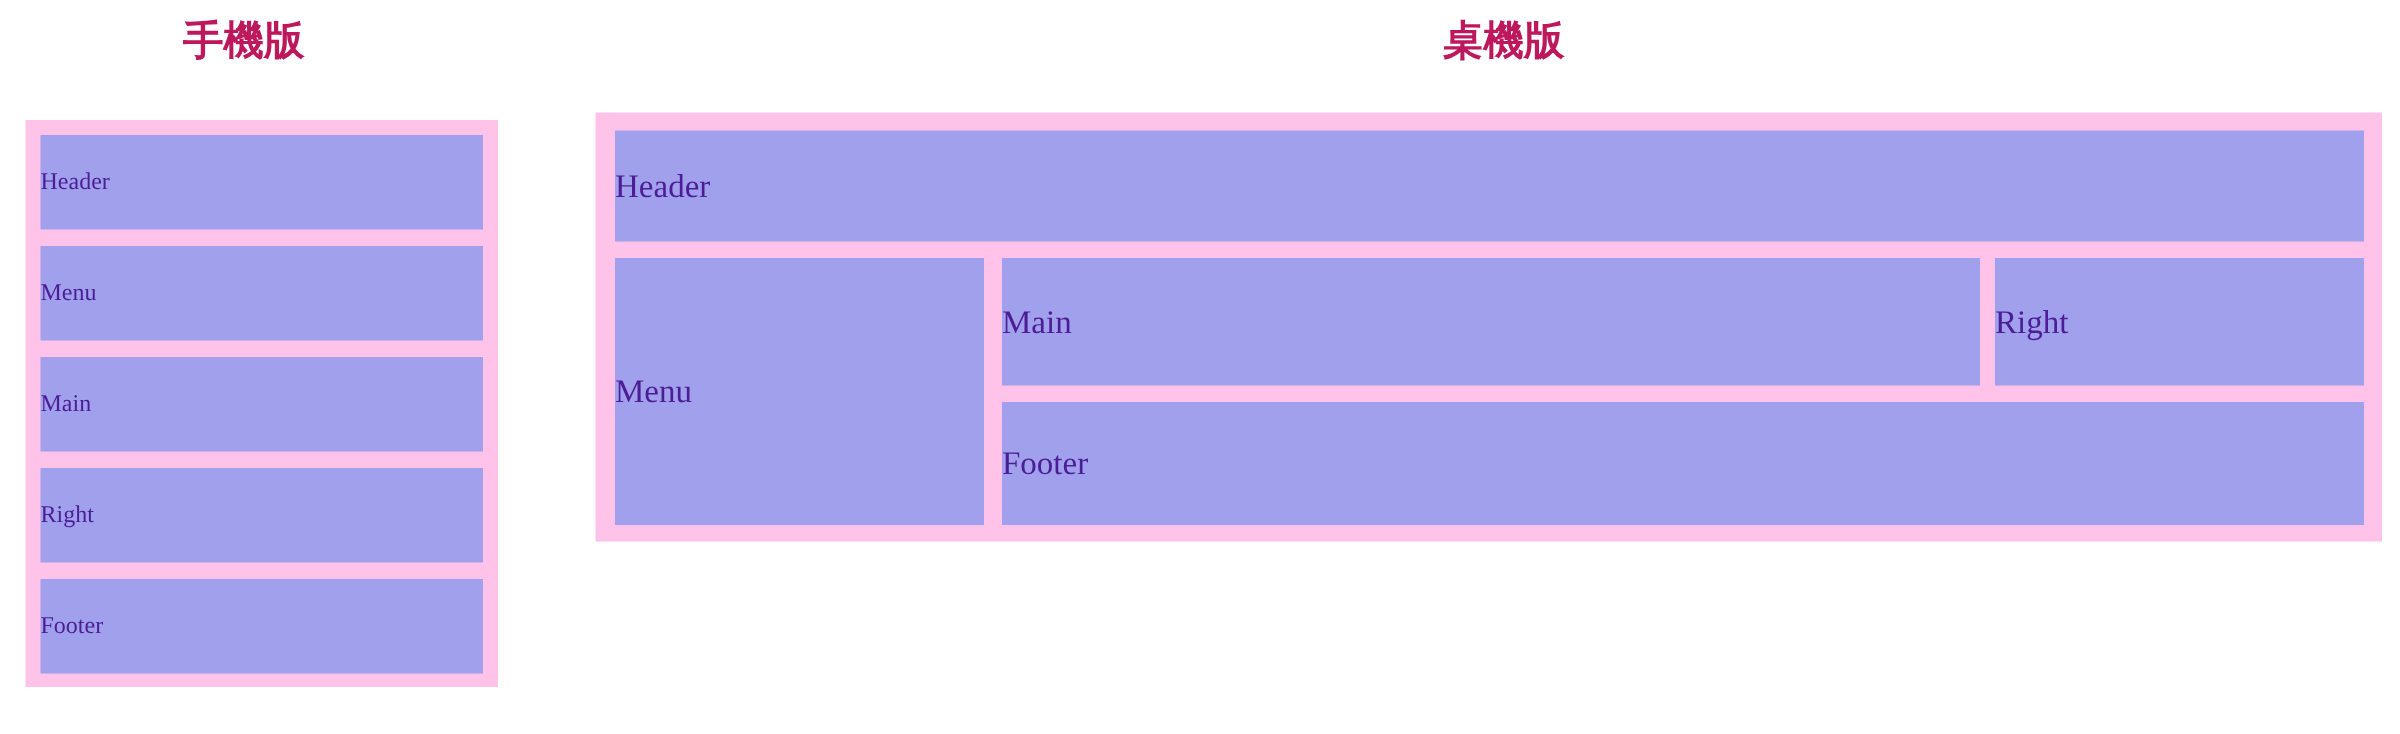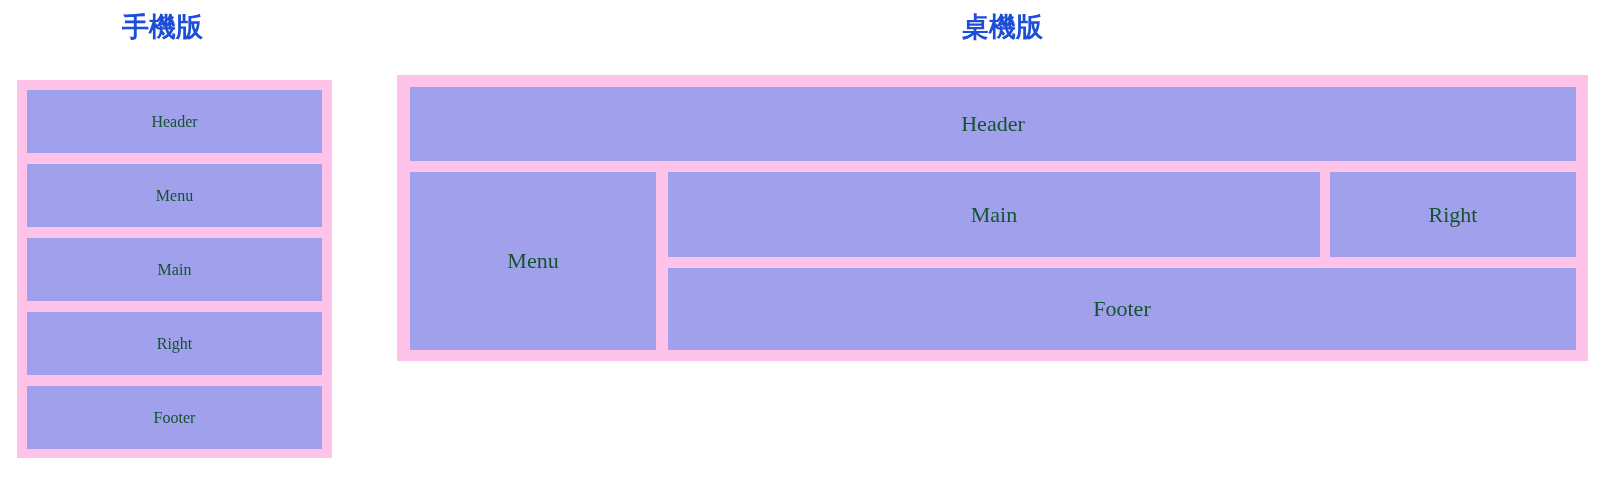--- a/index.html
+++ b/index.html
@@ -15,41 +15,40 @@
     font-family: "Liberation Sans", sans-serif;
   }
 
   
   .title {
     position: absolute;
     font-family: "Liberation Sans", sans-serif;
     font-weight: bold;
     font-size: 27px;
     line-height: 1;
-    color: #1d4ed8;
+    color: #be185d;
     white-space: nowrap;
   }
   #title-mobile  { left: 122px; top: 14px; }
   #title-desktop { left: 962px; top: 14px; }
 
   
   .pink-frame {
     position: absolute;
     background: var(--pink, #ffc2e9);
     box-sizing: border-box;
   }
   .cell {
     position: absolute;
     background: var(--purple, #a0a0ec);
     box-sizing: border-box;
     display: flex;
     align-items: center;
-    justify-content: center;
     font-family: "Liberation Serif", serif;
-    color: #14532d;
+    color: #4c1d95;
     overflow: hidden;
   }
 
   
   #mobile-frame {
     left: 17px;
     top: 80px;
     width: 315px;
     height: 378px;
   }

